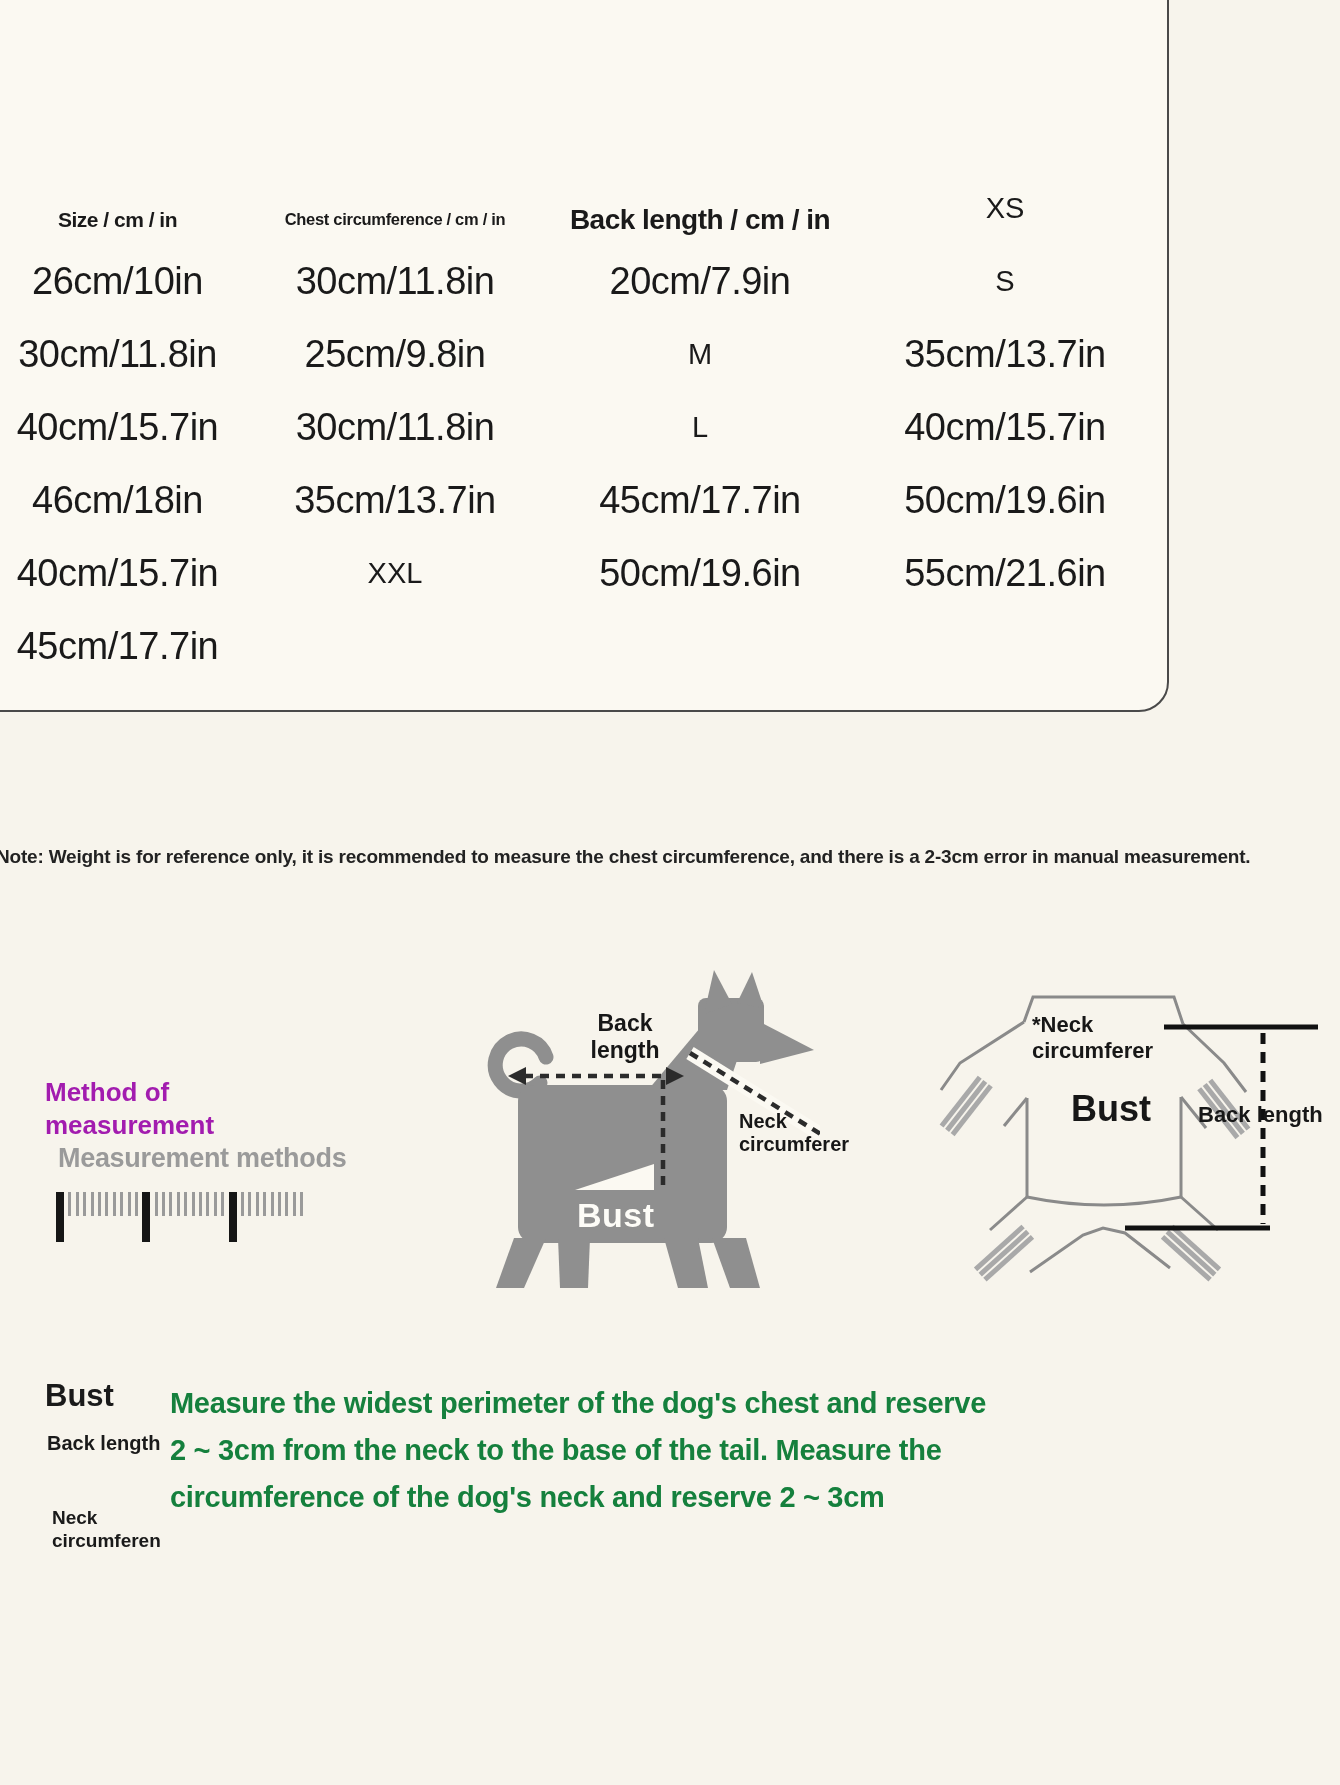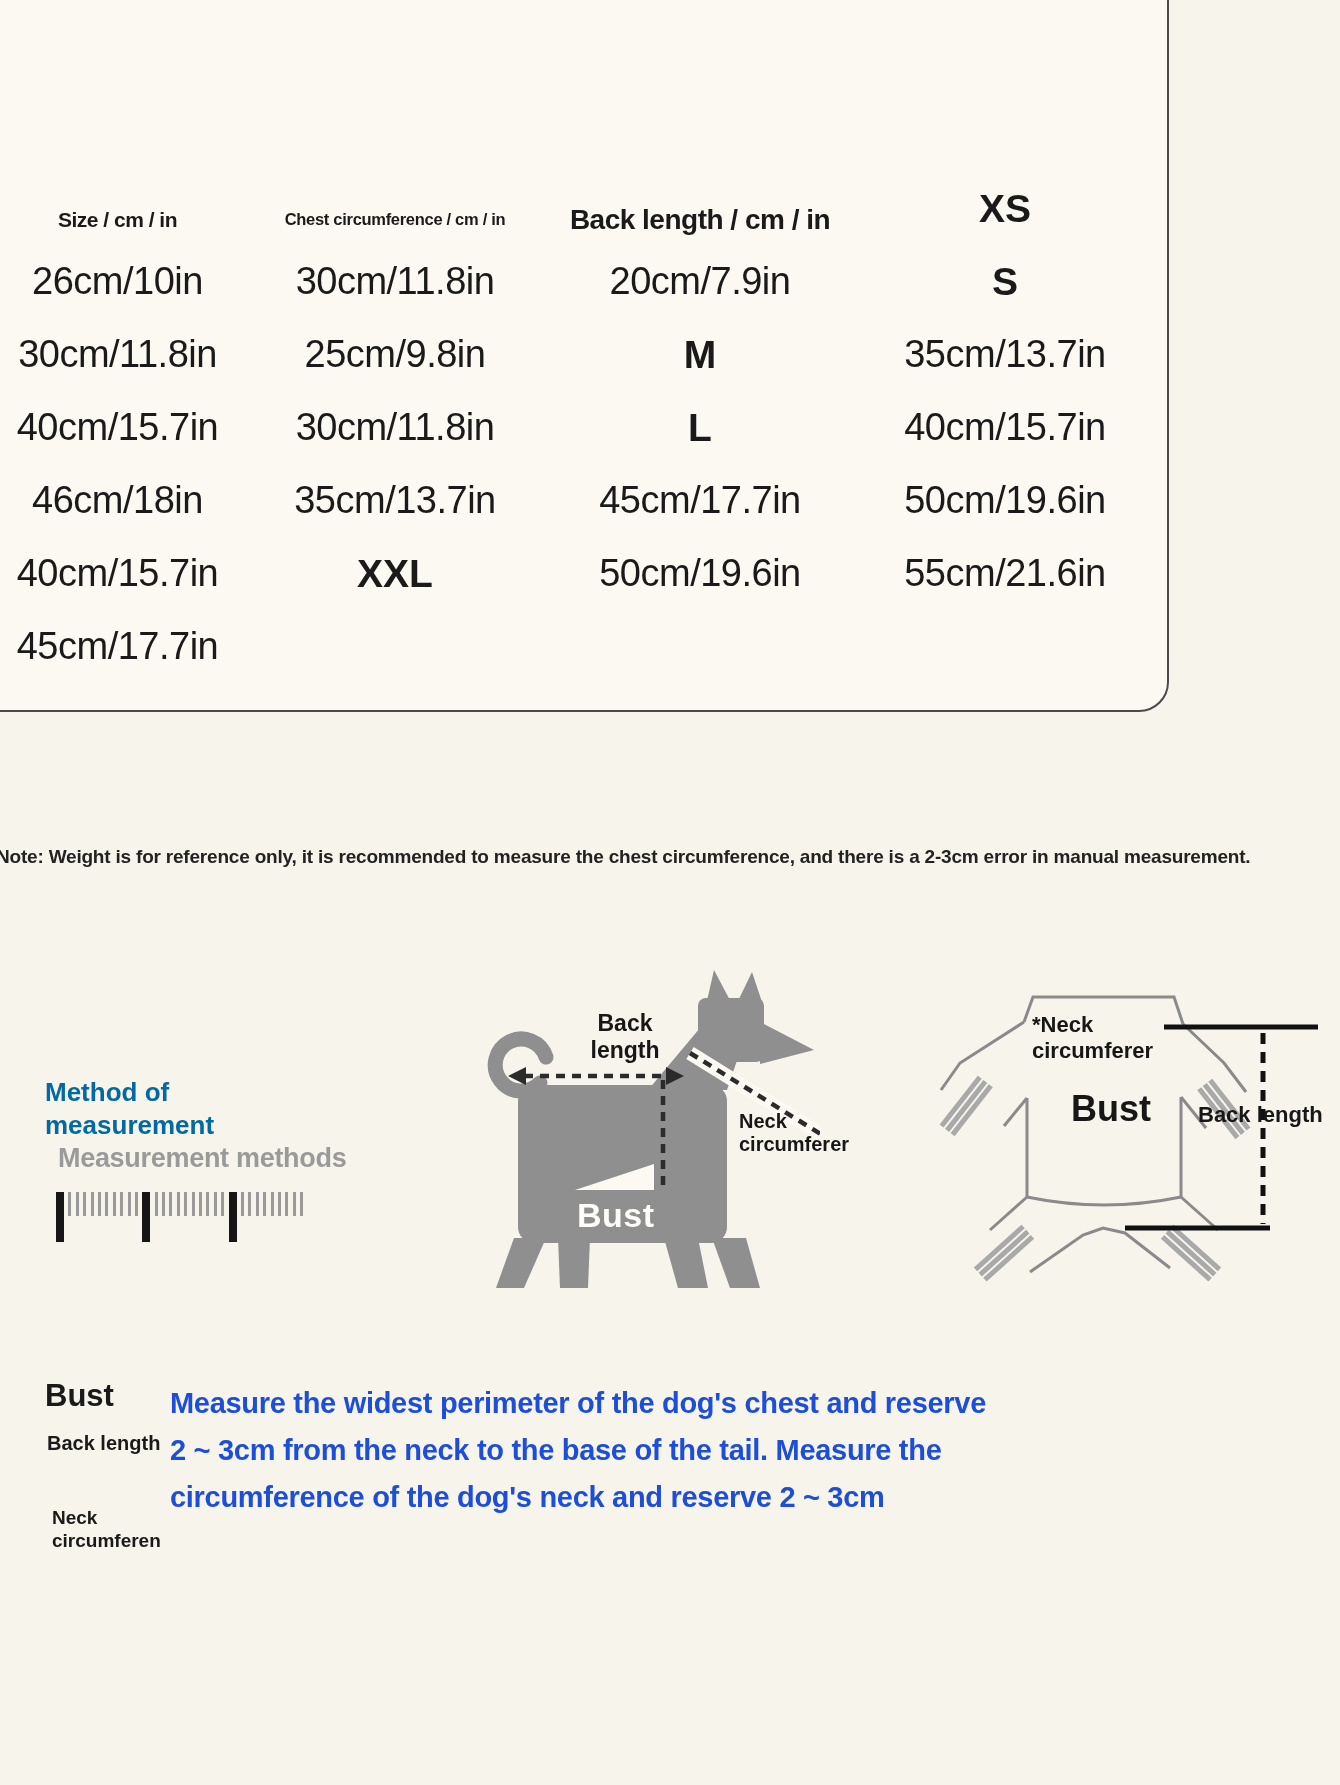--- a/index.html
+++ b/index.html
@@ -26,32 +26,32 @@
     grid-auto-rows:73px;
   }
   .size-table .cell{
     display:flex;align-items:center;justify-content:center;
     text-align:center;
   }
   .hdr{height:95px;}
   .hdr-size{font-size:21px;font-weight:600;letter-spacing:-0.5px;}
   .hdr-small{font-size:16.5px;font-weight:700;letter-spacing:-0.3px;}
   .hdr-back{font-size:28px;font-weight:600;letter-spacing:-0.5px;}
-  .cell-size{font-size:39px;font-weight:700;}
+  .cell-size{font-size:29px;font-weight:400;}
   .cell-val{font-size:38px;font-weight:400;letter-spacing:-0.5px;}
   
   .note{
     position:absolute;left:-4px;top:846px;width:1340px;
     font-size:19px;font-weight:700;letter-spacing:-0.2px;color:#222;
     white-space:nowrap;
   }
   
   .method-title{
     position:absolute;left:45px;top:1076px;
-    font-size:26px;font-weight:700;color:#0369a1;line-height:33px;
+    font-size:26px;font-weight:700;color:#a21caf;line-height:33px;
   }
   .method-subtitle{
     position:absolute;left:58px;top:1143px;
     font-size:27px;font-weight:600;color:#9a9a9a;letter-spacing:-0.3px;
   }
   .ruler{
     position:absolute;left:56px;top:1192px;
     display:flex;align-items:flex-start;
   }
   .ruler .bar{width:8px;height:50px;background:#161616;}
@@ -67,21 +67,21 @@
   .dog-bust{left:577px;top:1196px;font-size:34px;font-weight:600;color:#fdfcf7;letter-spacing:0.5px;}
   .gar-neck{left:1032px;top:1012px;font-size:22px;line-height:26px;}
   .gar-bust{left:1071px;top:1088px;font-size:36px;}
   .gar-backlen{left:1198px;top:1102px;font-size:22px;}
   
   .legend-bust{position:absolute;left:45px;top:1378px;font-size:31px;font-weight:600;}
   .legend-backlen{position:absolute;left:47px;top:1432px;font-size:20px;font-weight:700;}
   .legend-neck{position:absolute;left:52px;top:1506px;font-size:19px;font-weight:700;line-height:23px;}
   .legend-text{
     position:absolute;left:170px;top:1380px;width:980px;
-    font-size:29px;font-weight:700;line-height:47px;color:#1d4ed8;
+    font-size:29px;font-weight:700;line-height:47px;color:#15803d;
     letter-spacing:-0.3px;
   }
 </style>
 </head>
 <body>
 
 <div class="page">
 
   <div class="size-card"></div>
 

